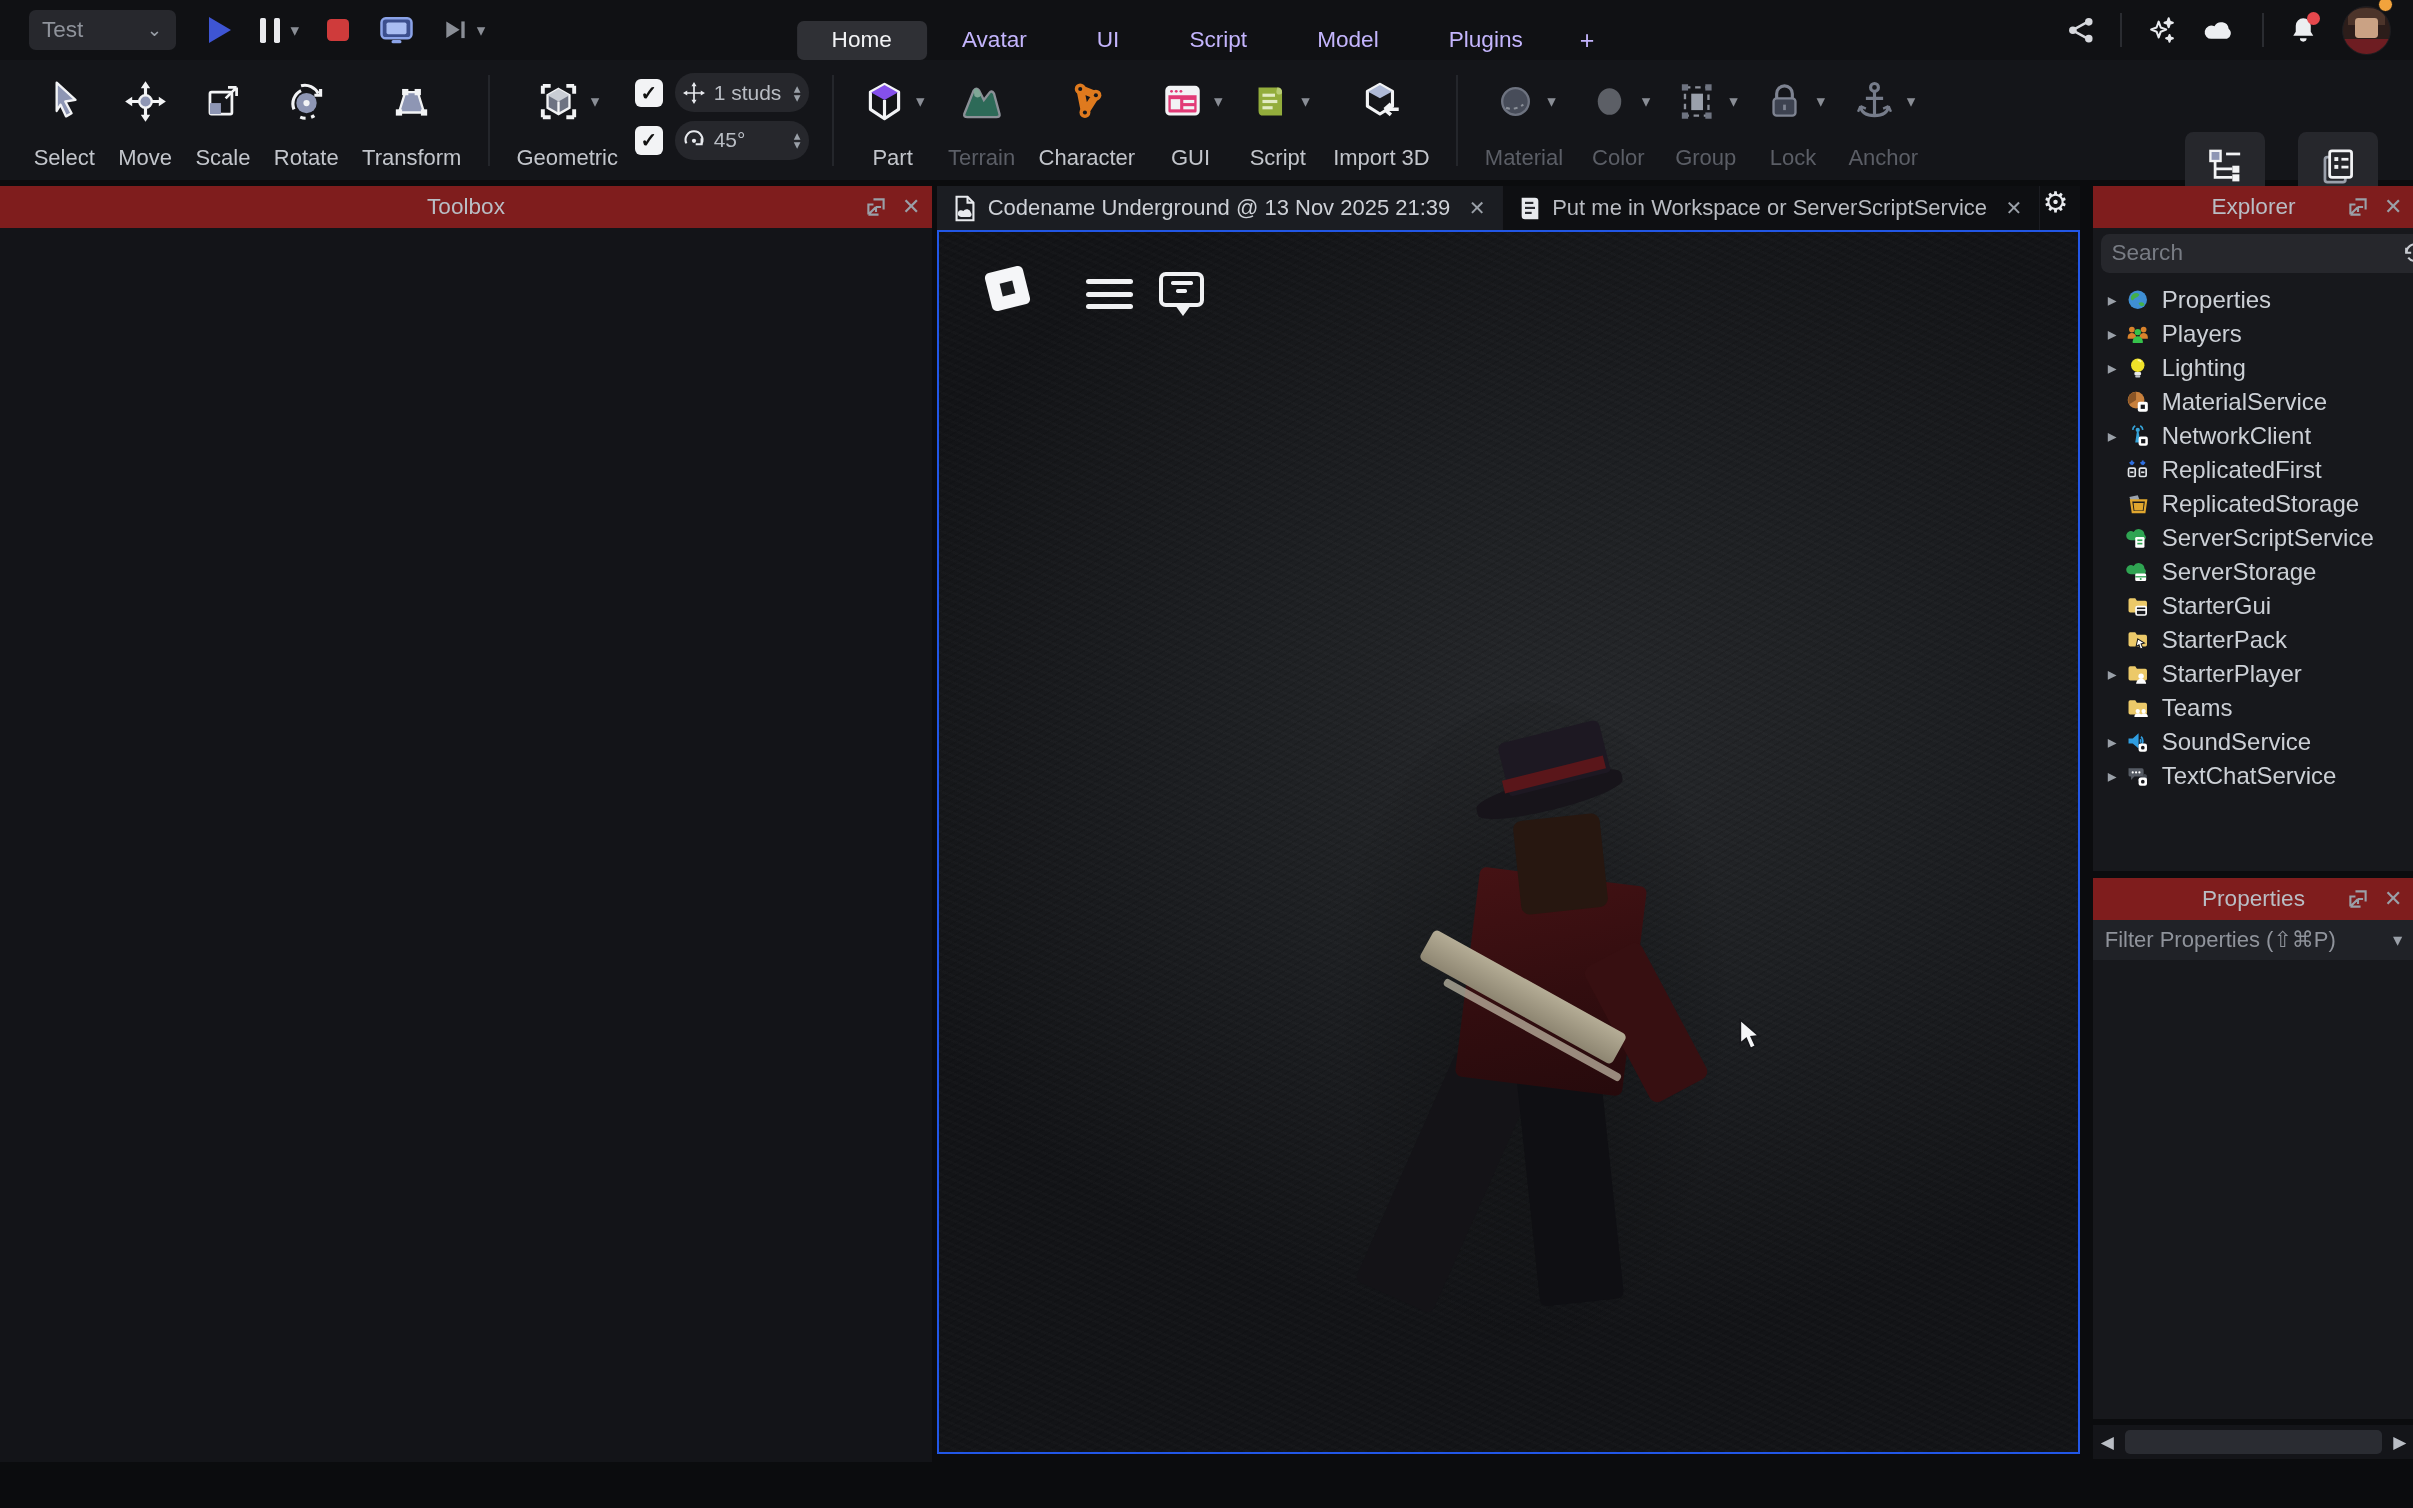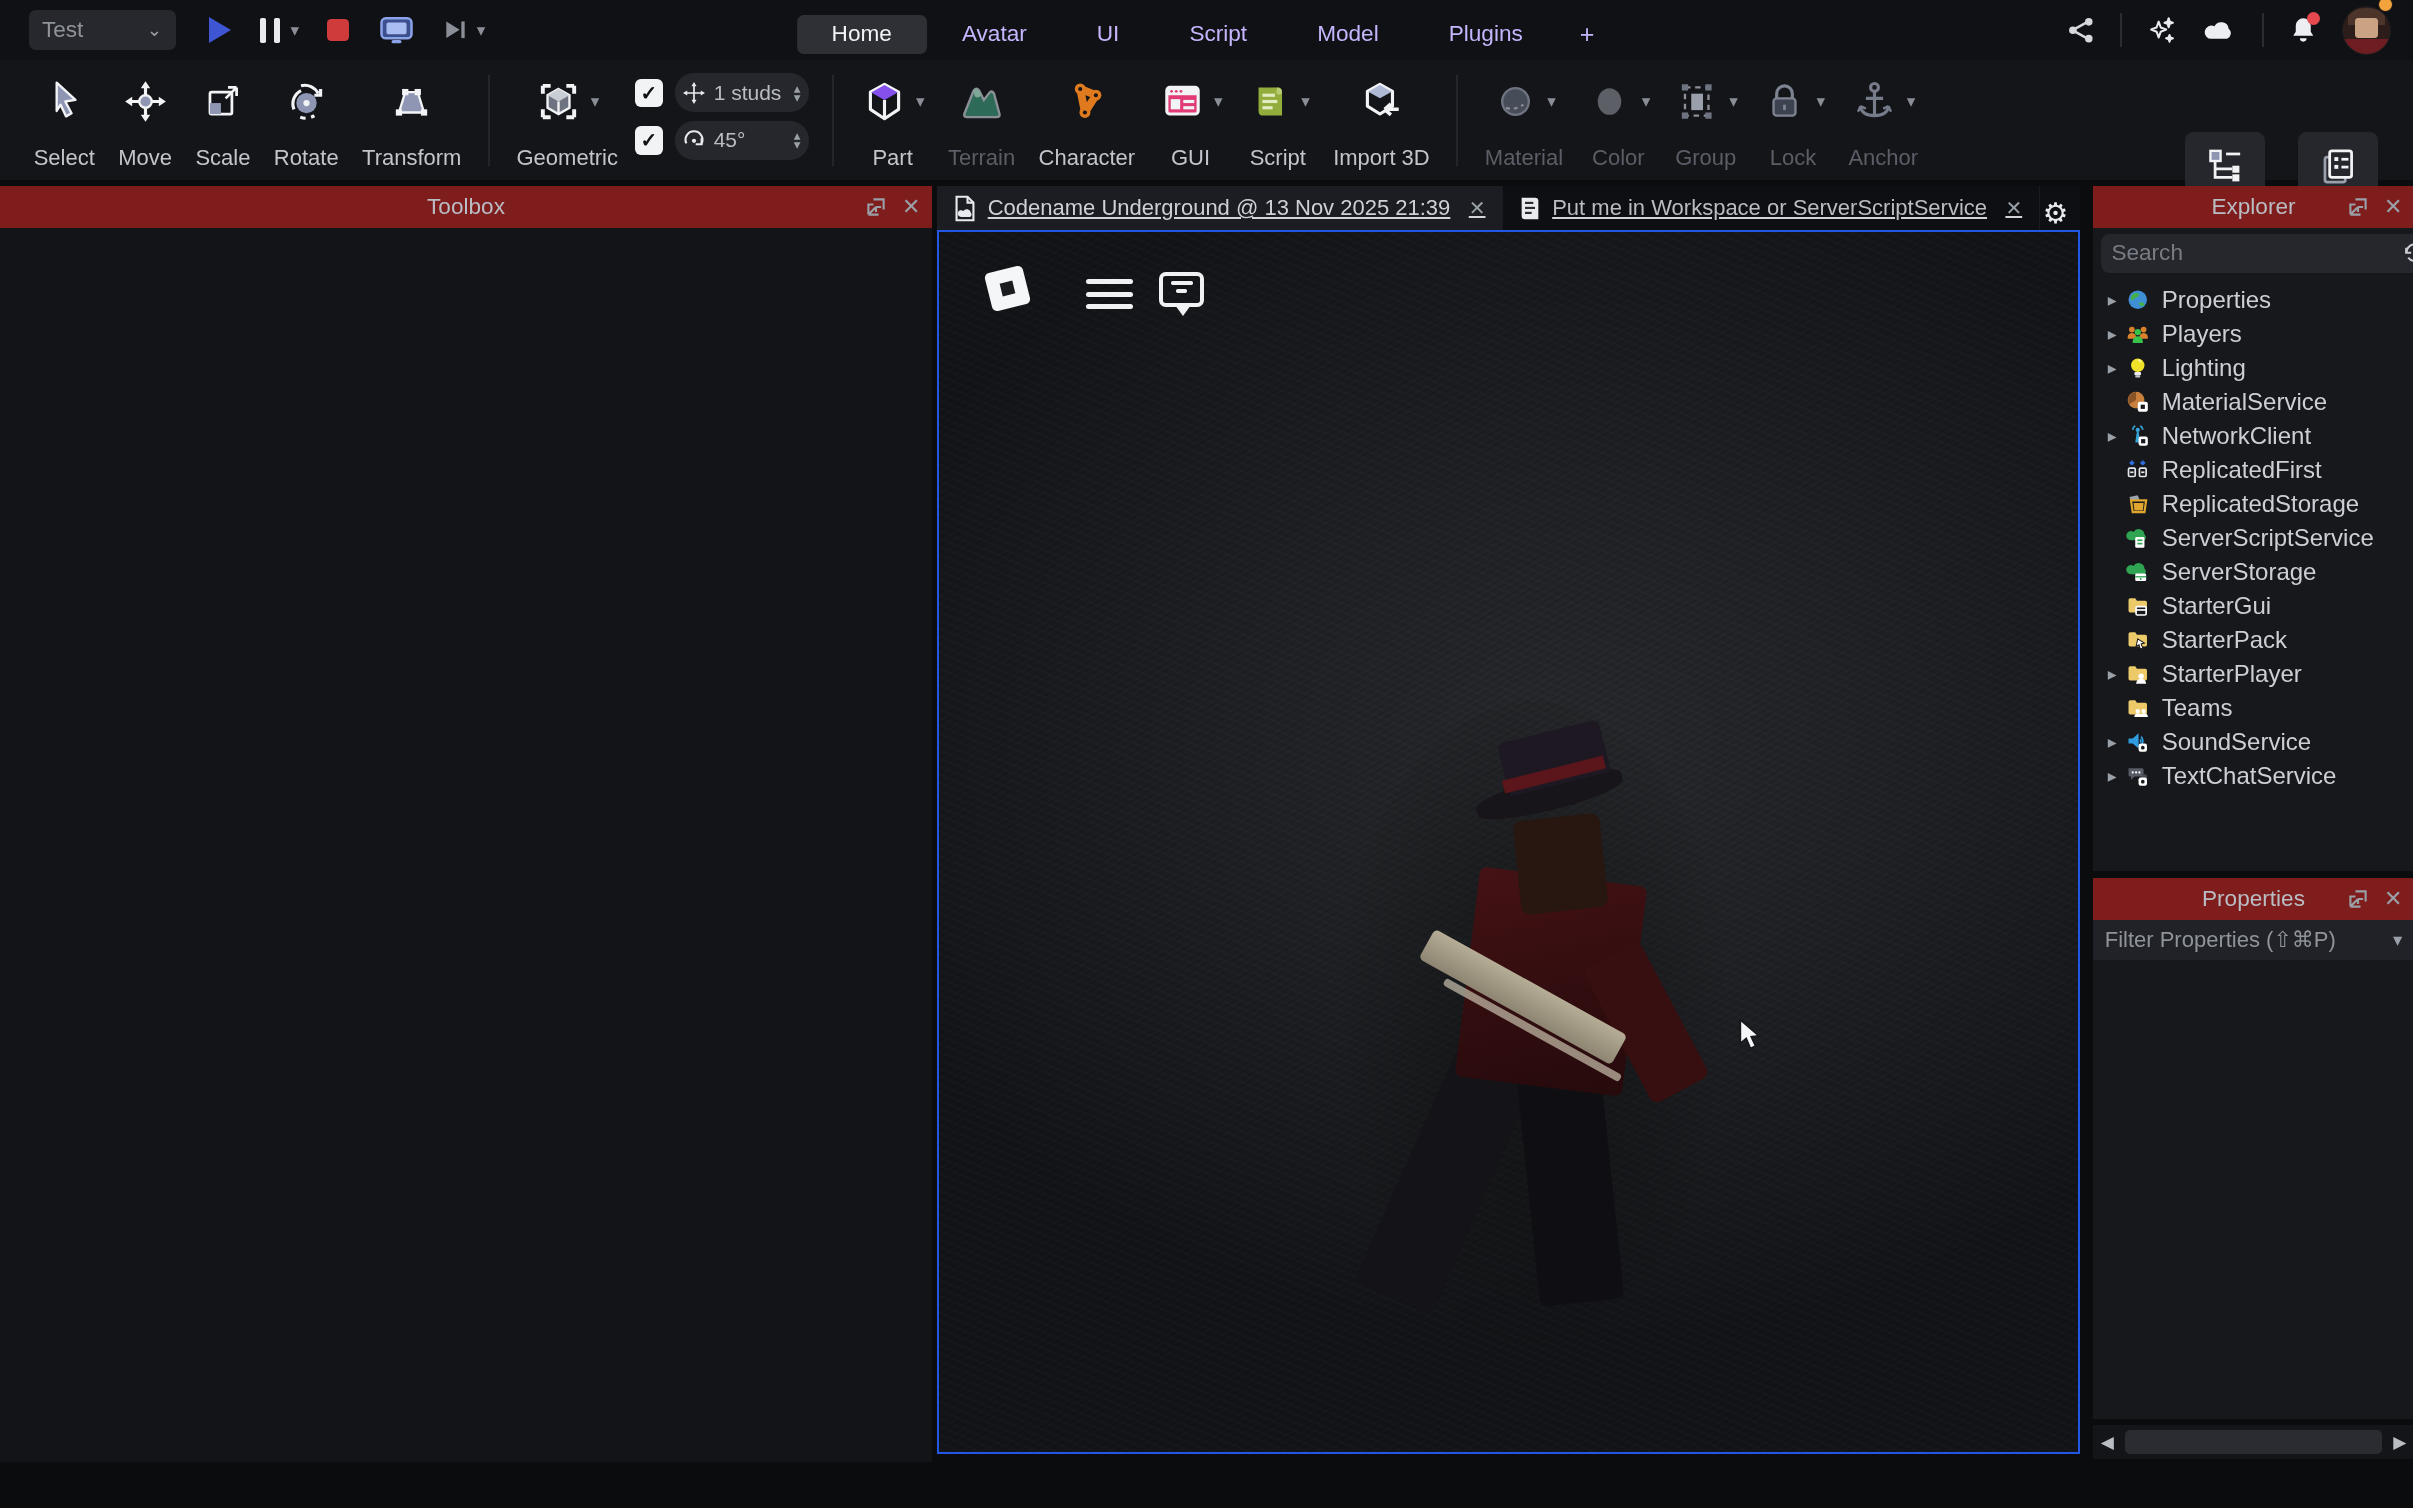--- a/index.html
+++ b/index.html
@@ -17,21 +17,21 @@
   .playtri { width:0; height:0; border-top:13.4px solid transparent; border-bottom:13.4px solid transparent;
              border-left:22px solid #3e55d4; margin-left:5px; }
   .pausewrap { display:flex; align-items:center; gap:10px; }
   .pause { display:flex; gap:7.5px; }
   .pause i { display:block; width:6.7px; height:25px; background:#e9eaee; border-radius:1.7px; }
   .caret { color:#8a8e96; font-size:17px; }
   .stopbtn { width:22px; height:22px; background:#cf3b3b; border-radius:4.2px; }
   .screenico svg { display:block; }
   .skipwrap { display:flex; align-items:center; gap:8.4px; }
 
-  .tb-tabs { position:absolute; left:50%; top:4px; transform:translateX(-50%); height:60px;
+  .tb-tabs { position:absolute; left:50%; top:10px; transform:translateX(-50%); height:60px;
              display:flex; align-items:center; gap:0; }
   .navtab { height:39px; display:flex; align-items:center; padding:0 35px; font-size:22.6px;
             color:#c4b5fd; border-radius:6.7px; }
   .navtab.active { background:#2f3035; color:#f2f3f5; }
   .navtab.plus { padding:0 22px; font-size:25px; }
 
   .tb-right { position:absolute; right:22px; top:0; height:60px; display:flex; align-items:center; gap:25px; }
   .vdiv { width:1.7px; height:34px; background:#2a2c31; }
   .bellwrap { position:relative; }
   .bell-dot { position:absolute; right:-3.4px; top:-3.4px; width:13.4px; height:13.4px; border-radius:50%;
@@ -71,21 +71,21 @@
 
   
   .toolbox { position:absolute; left:0; top:186px; width:932px; height:1276px; background:#131418; }
   .panelhead { height:42px; display:flex; align-items:center; background:#7f1d1d; position:relative; }
   .panelhead .ttl { position:absolute; left:0; right:0; text-align:center; font-size:22.6px; color:#b9bdc4; }
   .panelhead .hicons { position:absolute; right:11.7px; display:flex; align-items:center; gap:15px; }
   .hic { color:#9aa0a8; font-size:22px; line-height:1; }
 
   
   .vpwrap { position:absolute; left:937px; top:186px; width:1143px; height:1268px; }
-  .vptabs { height:44px; background:#0e0f12; display:flex; align-items:flex-end; position:relative;text-decoration:underline; }
+  .vptabs { height:44px; background:#0e0f12; display:flex; align-items:flex-start; position:relative; }
   .vtab { height:44px; display:flex; align-items:center; gap:11.7px; padding:0 17px; font-size:22px;
           color:#b9bcc2; border-right:1.7px solid #1b1c21; }
   .vtab.active { background:#1b1d22; color:#cdd0d6; }
   .vtab .x { color:#9aa0a8; font-size:20px; margin-left:6.7px; }
   .vpgear { position:absolute; right:11.7px; color:#e8eaee; font-size:28.5px; }
   .scene { position:relative; width:1143px; height:1224px; border:2.5px solid #2257e6;
            background:radial-gradient(ellipse 754px 587px at 56% 42%, #26282b 0%, #1e2023 45%, #131417 100%);
            overflow:hidden; }
   .scene .tex { position:absolute; inset:0;
       background:

